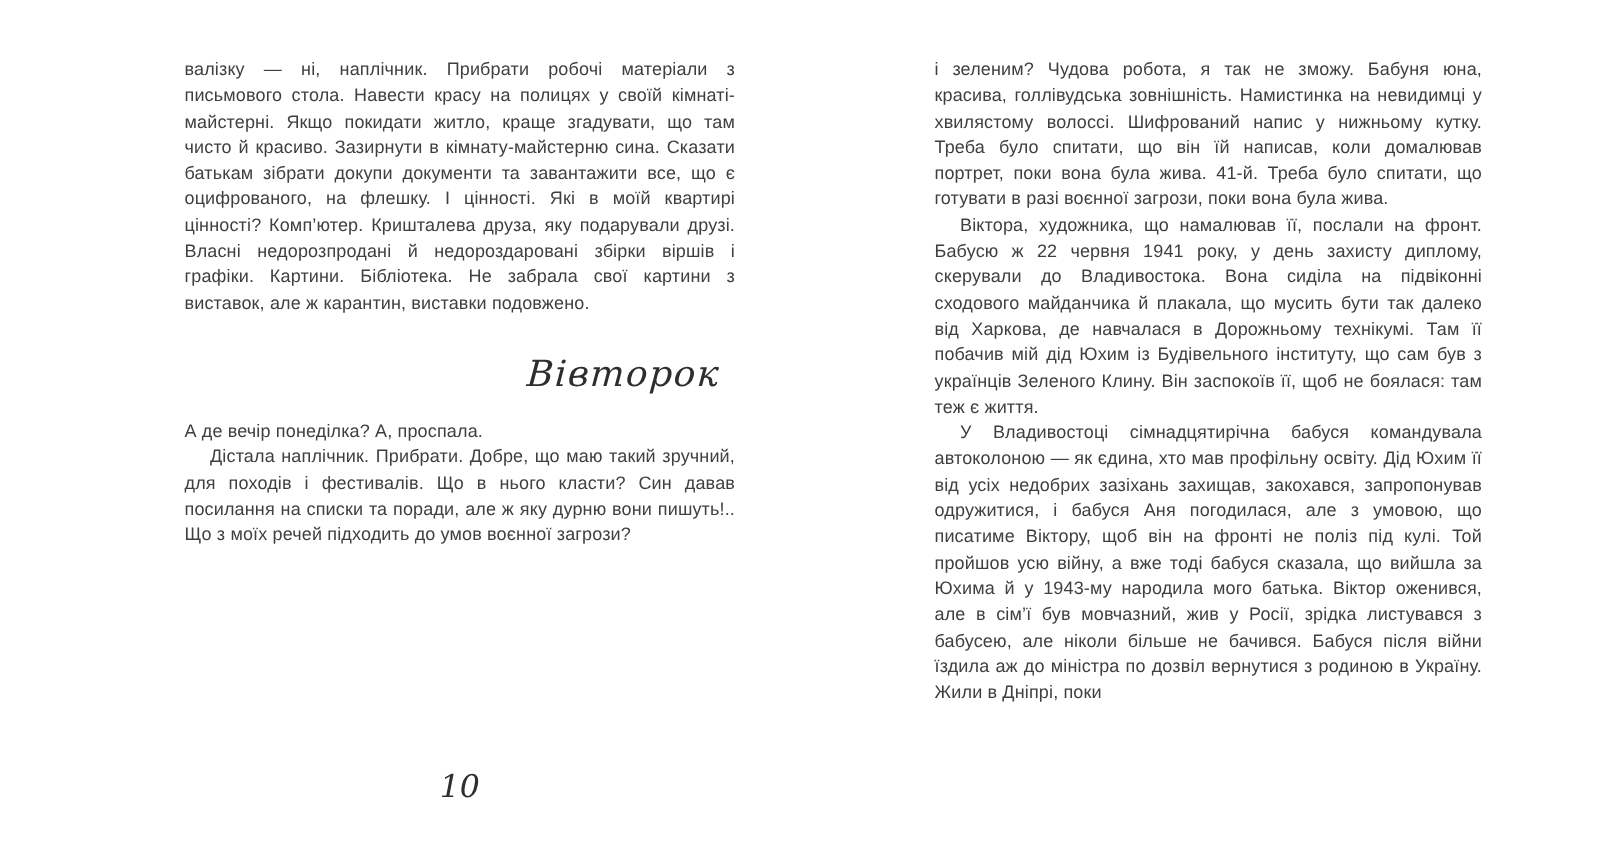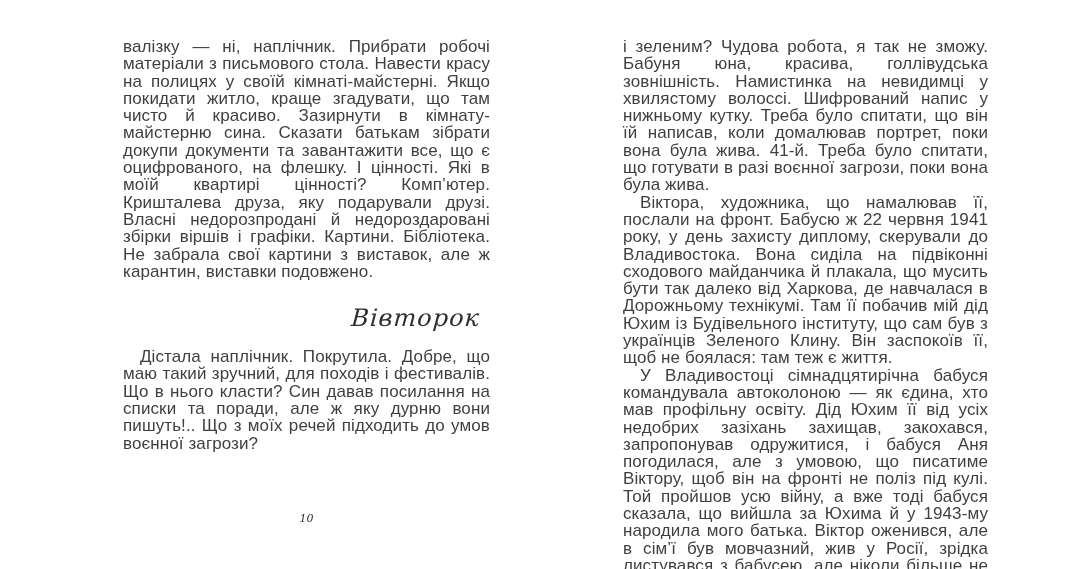--- a/index.html
+++ b/index.html
@@ -21,21 +21,21 @@
   .page {
     position: absolute;
     top: 38px;
     height: 510px;
   }
   .page.left  { left: 123px; width: 367px; }
   .page.right { left: 623px; width: 365px; }
 
   .page-text p {
     margin: 0;
-    font-size: 17px;
+    font-size: 12px;
     line-height: 17.3px;
     color: #3f3f3f;
     text-align: justify;
     letter-spacing: 0.1px;
   }
   .page-text p.indent { text-indent: 17px; }
 
   .day-heading {
     margin: 24px 10px 16px 0;
     text-align: right;
@@ -49,34 +49,35 @@
   }
 
   .page-number {
     position: absolute;
     top: 474px;
     left: 0;
     right: 0;
     text-align: center;
     font-family: "DejaVu Serif", serif;
     font-style: italic;
-    font-size: 11px;
+    font-size: 21px;
     color: #2e2e2e;
   }
 </style>
 </head>
 <body>
 
 <div class="spread">
 
   <section class="page left">
     <div class="page-text">
       <p>валізку — ні, наплічник. Прибрати робочі матеріали з письмового стола. Навести красу на полицях у своїй кімнаті-майстерні. Якщо покидати житло, краще згадувати, що там чисто й красиво. Зазирнути в кімнату-майстерню сина. Сказати батькам зібрати докупи документи та завантажити все, що є оцифрованого, на флешку. І цінності. Які в моїй квартирі цінності? Комп’ютер. Кришталева друза, яку подарували друзі. Власні недорозпродані й недороздаровані збірки віршів і графіки. Картини. Бібліотека. Не забрала свої картини з виставок, але ж карантин, виставки подовжено.</p>
       <h2 class="day-heading">Вівторок</h2>
-      <p class="indent">Дістала наплічник. Покрутила. Добре, що маю такий зручний, для походів і фестивалів. Що в нього класти? Син давав посилання на списки та поради, але ж яку дурню вони пишуть!.. Що з моїх речей підходить до умов воєнної загрози?</p>
+      <p>А де вечір понеділка? А, проспала.</p>
+      <p class="indent">Дістала наплічник. Прибрати. Добре, що маю такий зручний, для походів і фестивалів. Що в нього класти? Син давав посилання на списки та поради, але ж яку дурню вони пишуть!.. Що з моїх речей підходить до умов воєнної загрози?</p>
     </div>
     <div class="page-number">10</div>
   </section>
 
   <section class="page right">
     <div class="page-text">
       <p>і зеленим? Чудова робота, я так не зможу. Бабуня юна, красива, голлівудська зовнішність. Намистинка на невидимці у хвилястому волоссі. Шифрований напис у нижньому кутку. Треба було спитати, що він їй написав, коли домалював портрет, поки вона була жива. 41-й. Треба було спитати, що готувати в разі воєнної загрози, поки вона була жива.</p>
       <p class="indent">Віктора, художника, що намалював її, послали на фронт. Бабусю ж 22 червня 1941 року, у день захисту диплому, скерували до Владивостока. Вона сиділа на підвіконні сходового майданчика й плакала, що мусить бути так далеко від Харкова, де навчалася в Дорожньому технікумі. Там її побачив мій дід Юхим із Будівельного інституту, що сам був з українців Зеленого Клину. Він заспокоїв її, щоб не боялася: там теж є життя.</p>
       <p class="indent">У Владивостоці сімнадцятирічна бабуся командувала автоколоною — як єдина, хто мав профільну освіту. Дід Юхим її від усіх недобрих зазіхань захищав, закохався, запропонував одружитися, і бабуся Аня погодилася, але з умовою, що писатиме Віктору, щоб він на фронті не поліз під кулі. Той пройшов усю війну, а вже тоді бабуся сказала, що вийшла за Юхима й у 1943-му народила мого батька. Віктор оженився, але в сім’ї був мовчазний, жив у Росії, зрідка листувався з бабусею, але ніколи більше не бачився. Бабуся після війни їздила аж до міністра по дозвіл вернутися з родиною в Україну. Жили в Дніпрі, поки</p>
     </div>

